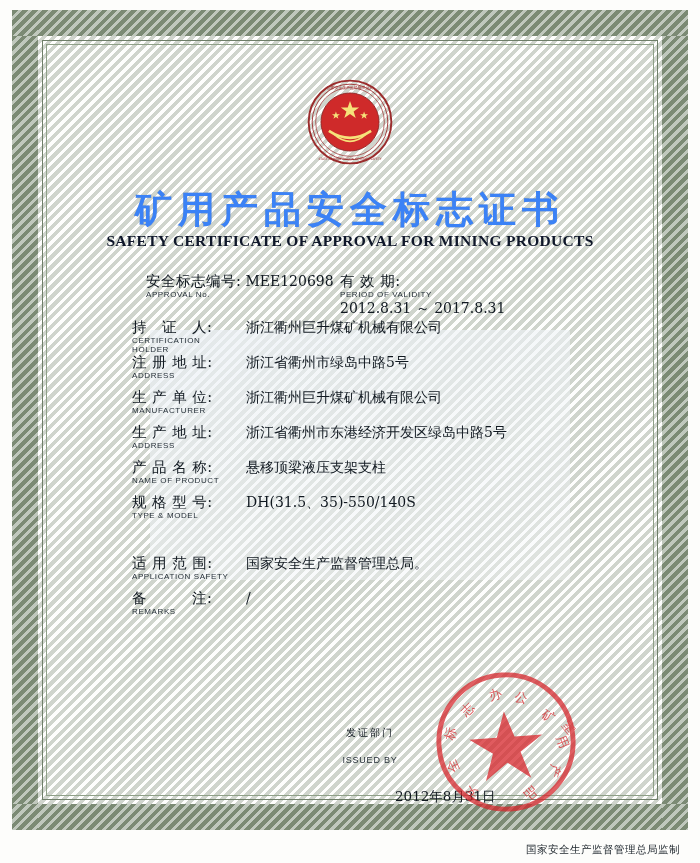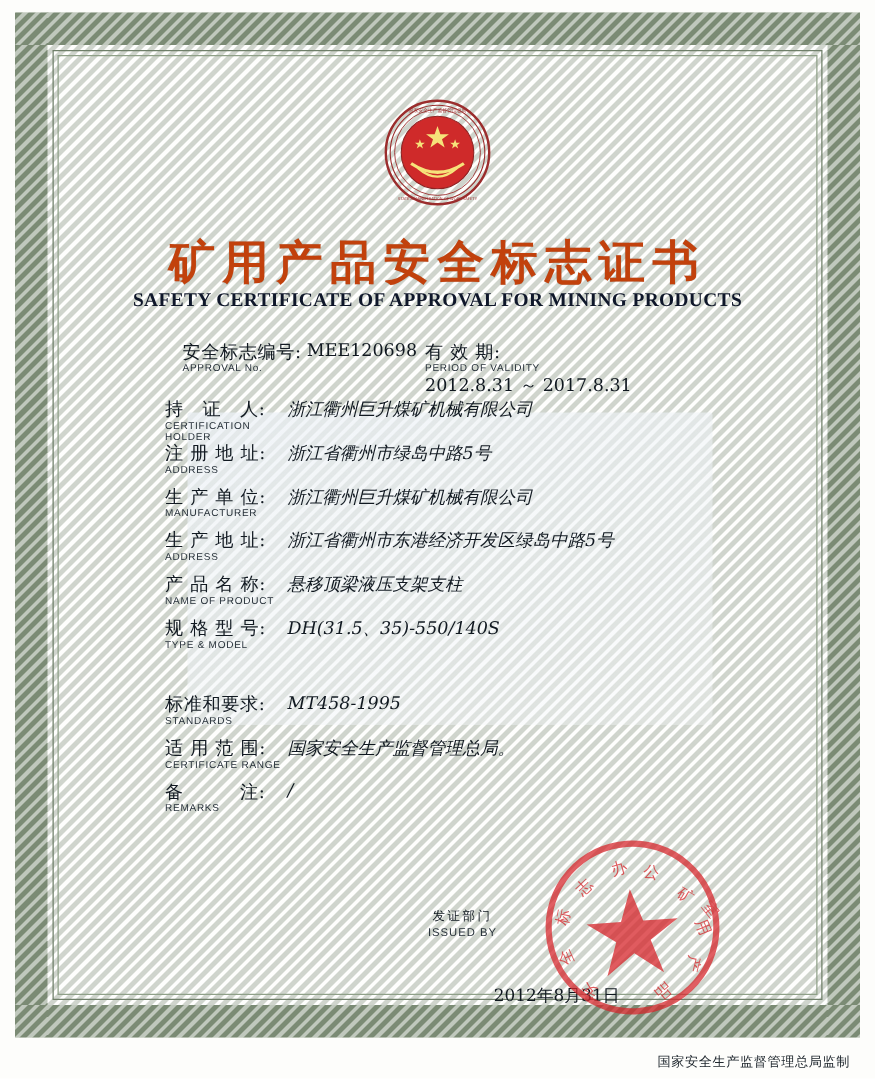--- a/index.html
+++ b/index.html
@@ -89,21 +89,21 @@
   .title-cn {
     position: absolute;
     top: 185px;
     left: 0;
     width: 700px;
     text-align: center;
     font-family: "DejaVu Serif", serif;
     font-size: 37px;
     font-weight: bold;
     letter-spacing: 6px;
-    color: #c2410c;
+    color: #3b82f6;
     text-shadow: 0 0 1px rgba(0,0,0,0.25);
   }
   .title-en {
     position: absolute;
     top: 232px;
     left: 0;
     width: 700px;
     text-align: center;
     font-family: "Liberation Serif", serif;
     font-size: 15.5px;
@@ -177,23 +177,22 @@
     height: 33px;
   }
   .row-std .lblbox {
     position: absolute;
     left: 0;
     top: 0;
     width: 104px;
   }
   .row-std .valbox {
     position: absolute;
-    left: 98px;
+    left: 114px;
     top: 1px;
-    font-style: italic;
   }
 
   .gap-big { height: 26px; }
 
   
   .statement {
     position: absolute;
     left: 126px;
     top: 682px;
     width: 456px;
@@ -217,21 +216,21 @@
     font-family: "DejaVu Serif", serif;
     font-size: 10px;
     letter-spacing: 2px;
     color: #101820;
   }
   .issued .en {
     font-family: "Liberation Sans", sans-serif;
     font-size: 9px;
     letter-spacing: 0.8px;
     color: #27313a;
-    margin-top: 1px;
+    margin-top: 15px;
   }
   .issue-date {
     position: absolute;
     left: 395px;
     top: 765px;
     font-family: "DejaVu Serif", serif;
     font-size: 13.5px;
     color: #101820;
     margin-top: 23px;
   }
@@ -361,32 +360,25 @@
     <div class="row row-std">
       <div class="lblbox">
         <span class="lbl-cn">规 格 型 号:</span>
         <span class="lbl-en">TYPE &amp; MODEL</span>
       </div>
       <div class="valbox val">DH(31.5、35)-550/140S</div>
     </div>
 
     <div class="gap-big"></div>
 
-    <div class="row row-std">
-      <div class="lblbox">
-        <span class="lbl-cn">标准和要求:</span>
-        <span class="lbl-en">STANDARDS</span>
-      </div>
-      <div class="valbox val">MT458-1995</div>
-    </div>
 
     <div class="row row-std">
       <div class="lblbox">
         <span class="lbl-cn">适 用 范 围:</span>
-        <span class="lbl-en">CERTIFICATE RANGE</span>
+        <span class="lbl-en">APPLICATION SAFETY</span>
       </div>
       <div class="valbox val">国家安全生产监督管理总局。</div>
     </div>
 
     <div class="row row-std">
       <div class="lblbox">
         <span class="lbl-cn">备　　　注:</span>
         <span class="lbl-en">REMARKS</span>
       </div>
       <div class="valbox val">/</div>

